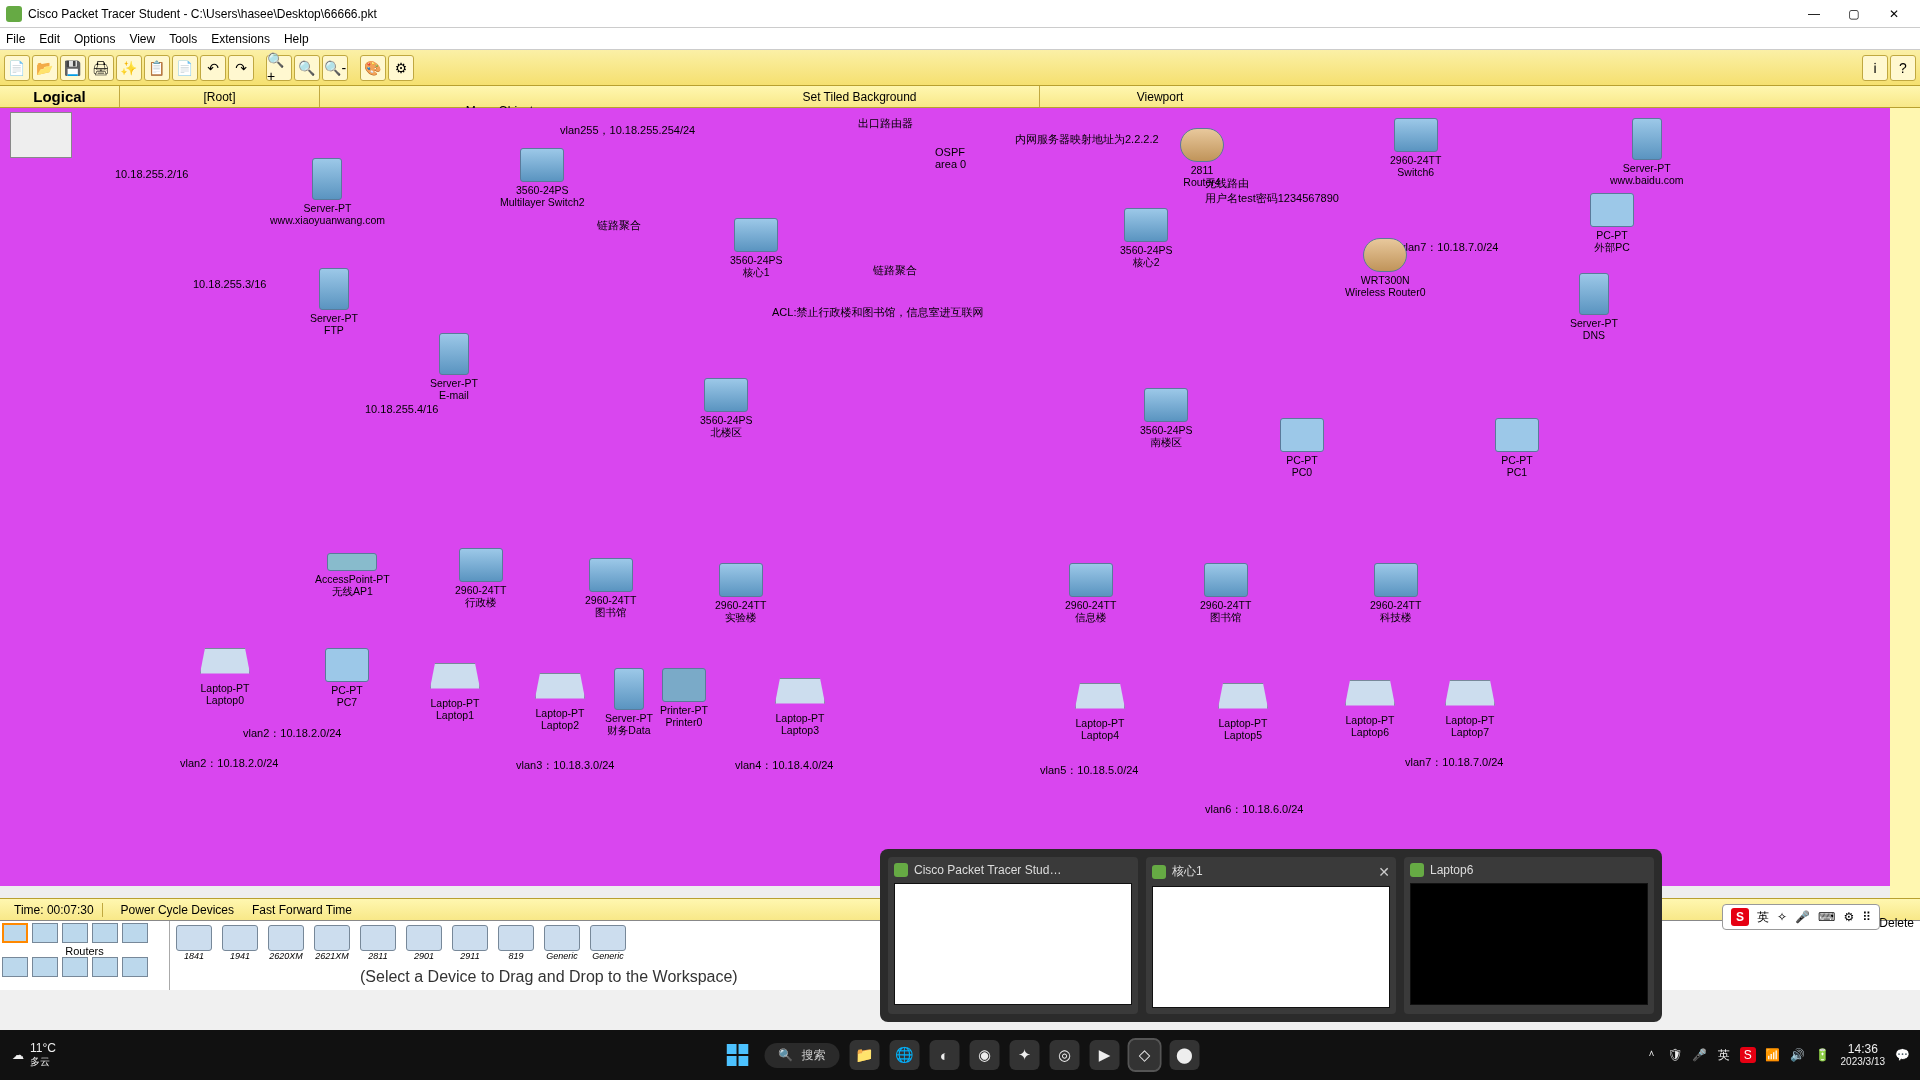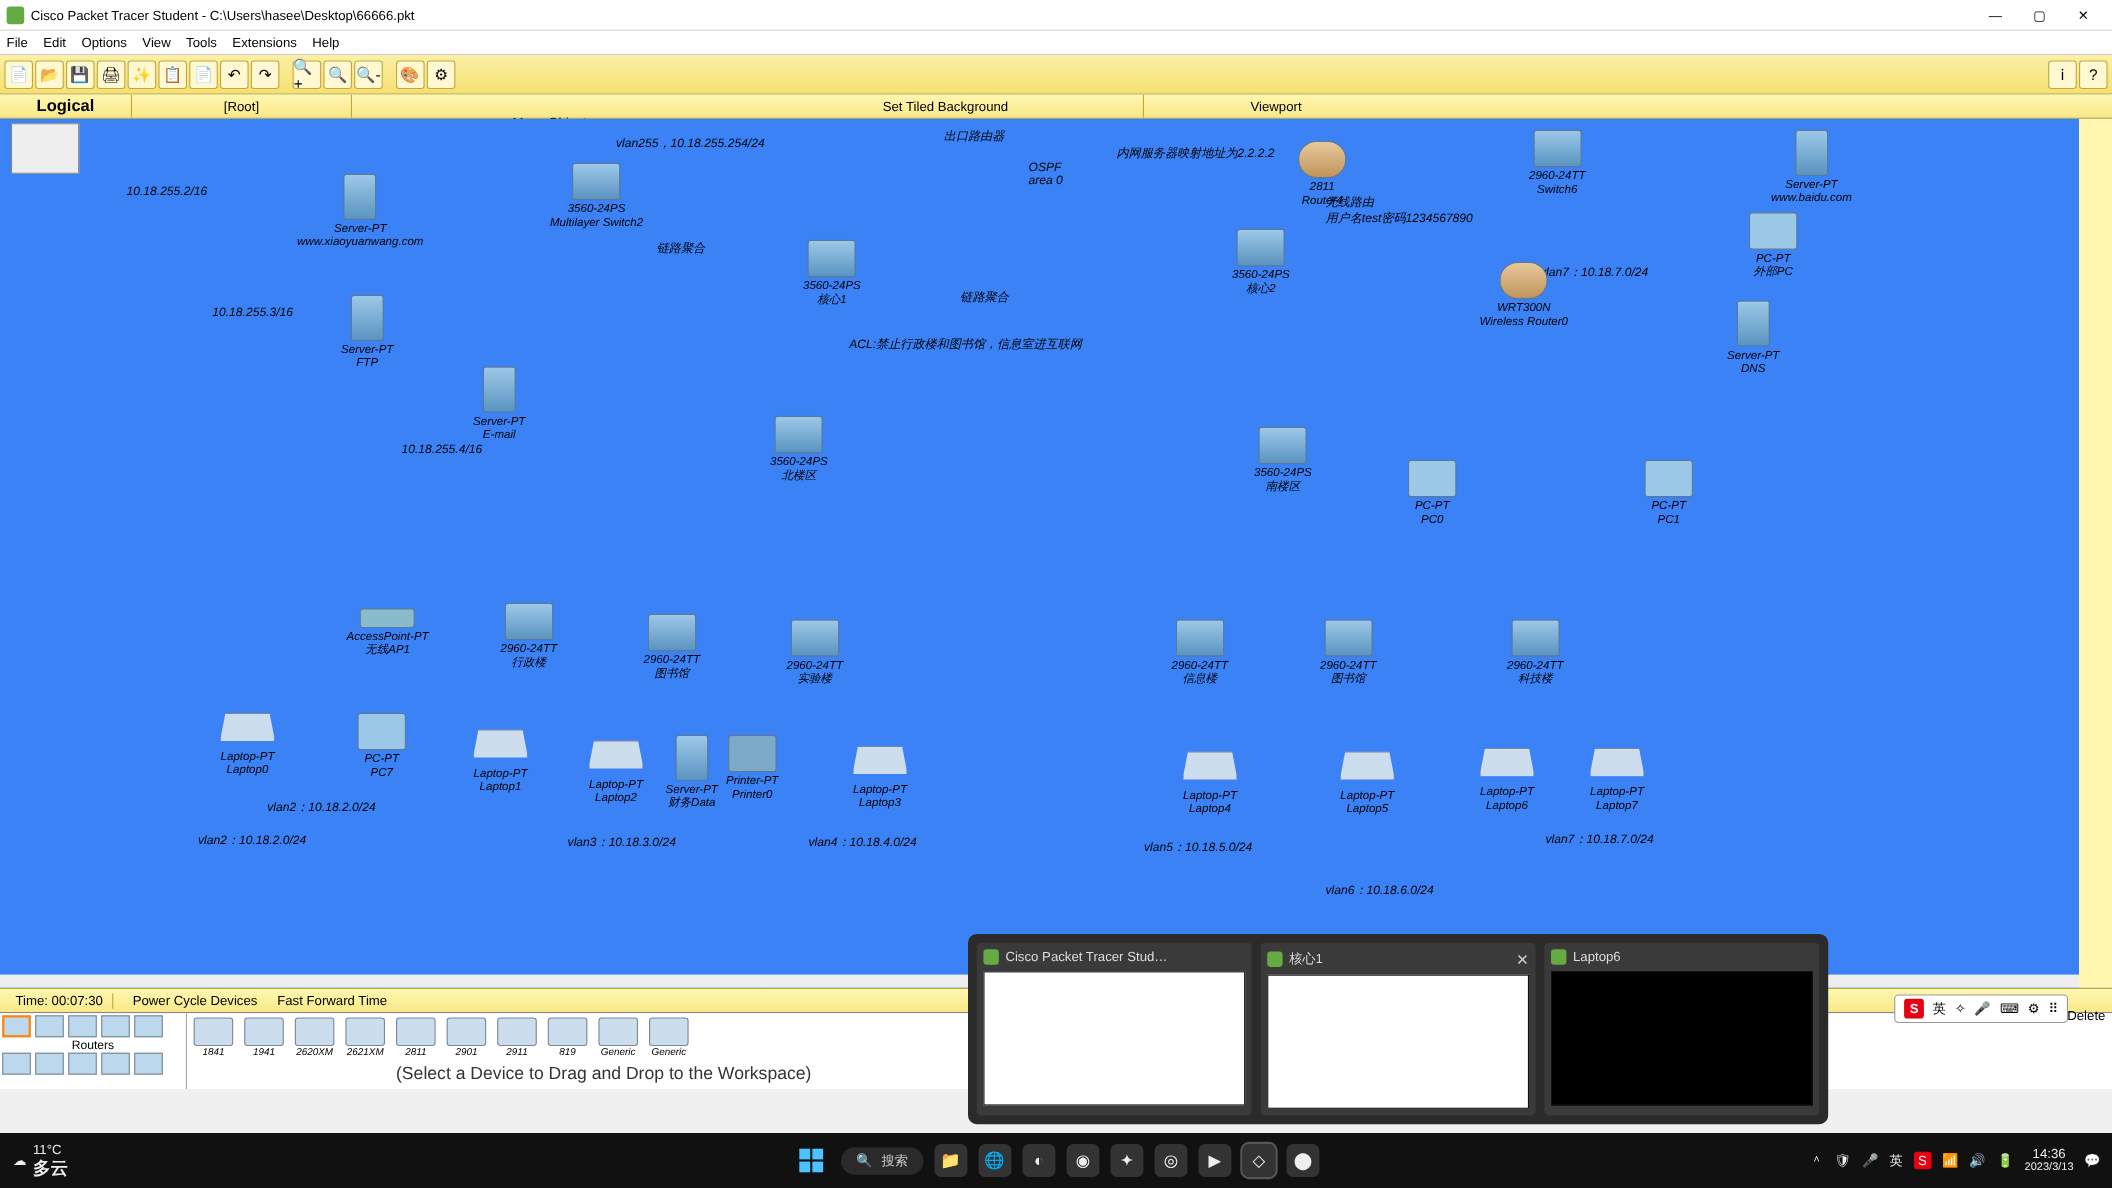--- a/index.html
+++ b/index.html
@@ -25,21 +25,21 @@
 .logical-bar { height: 22px; background: linear-gradient(#fff7b0,#f8e888); display: flex; align-items: stretch; font-size: 12px; border-bottom: 1px solid #b8a030; }
 .logical-bar .lb-seg { border-right: 1px solid #c0a840; display: flex; align-items: center; justify-content: center; }
 .logical-bar .lb-logical { width: 120px; font-weight: bold; font-size: 15px; }
 .logical-bar .lb-root { width: 200px; }
 .logical-bar .lb-new { flex: 1; }
 .logical-bar .lb-move { width: 360px; margin-top: 25px; }
 .logical-bar .lb-tiled { width: 360px; }
 .logical-bar .lb-view { width: 240px; border-right: none; }
 
 
-.workspace { position: relative; height: 790px; background: #3b82f6; overflow: hidden; border-right: 30px solid #fff7b0; font-style: italic; }
+.workspace { position: relative; height: 790px; background: #d946ef; overflow: hidden; border-right: 30px solid #fff7b0; }
 .ws-inner { position: absolute; inset: 0; }
 .nav-cluster { position:absolute; left:10px; top:4px; width:62px; height:46px; border:1px solid #888; background:#eee; }
 .side-tools { position: absolute; right: -28px; top: 10px; width: 26px; display:flex; flex-direction:column; gap:10px; }
 .side-tool { width:26px; height:26px; background:#fff; border:1px solid #aaa; font-size:15px; display:flex; align-items:center; justify-content:center; }
 .scroll-h { position:absolute; left:0; right:0; bottom:0; height:12px; background:#eee; }
 
 
 .device { position:absolute; font-size:11px; text-align:center; color:#000; }
 .device .icon { width:44px; height:34px; margin:0 auto 2px; border:1px solid #5a7a9a; background:linear-gradient(#9cc8e8,#5a94c0); border-radius:3px; }
 .device.router .icon { border-radius:18px; background:linear-gradient(#e8c89c,#c0945a);}
@@ -489,21 +489,21 @@
       </div>
     <div class="preview dark"></div>
   </div>
 </div>
 
 <div class="taskbar">
   <div class="weather">
     <span>☁</span>
     <div>
       <div>11°C</div>
-      <div style="font-size:16px;font-weight:bold;">多云</div>
+      <div style="font-size:10px;">多云</div>
     </div>
   </div>
   <div class="center-icons">
     <div class="win-start">
         <svg width="22" height="22">
           <rect x="0" y="0" width="10" height="10" fill="#4cc2ff"></rect>
           <rect x="12" y="0" width="10" height="10" fill="#4cc2ff"></rect>
           <rect x="0" y="12" width="10" height="10" fill="#4cc2ff"></rect>
           <rect x="12" y="12" width="10" height="10" fill="#4cc2ff"></rect>
         </svg>

